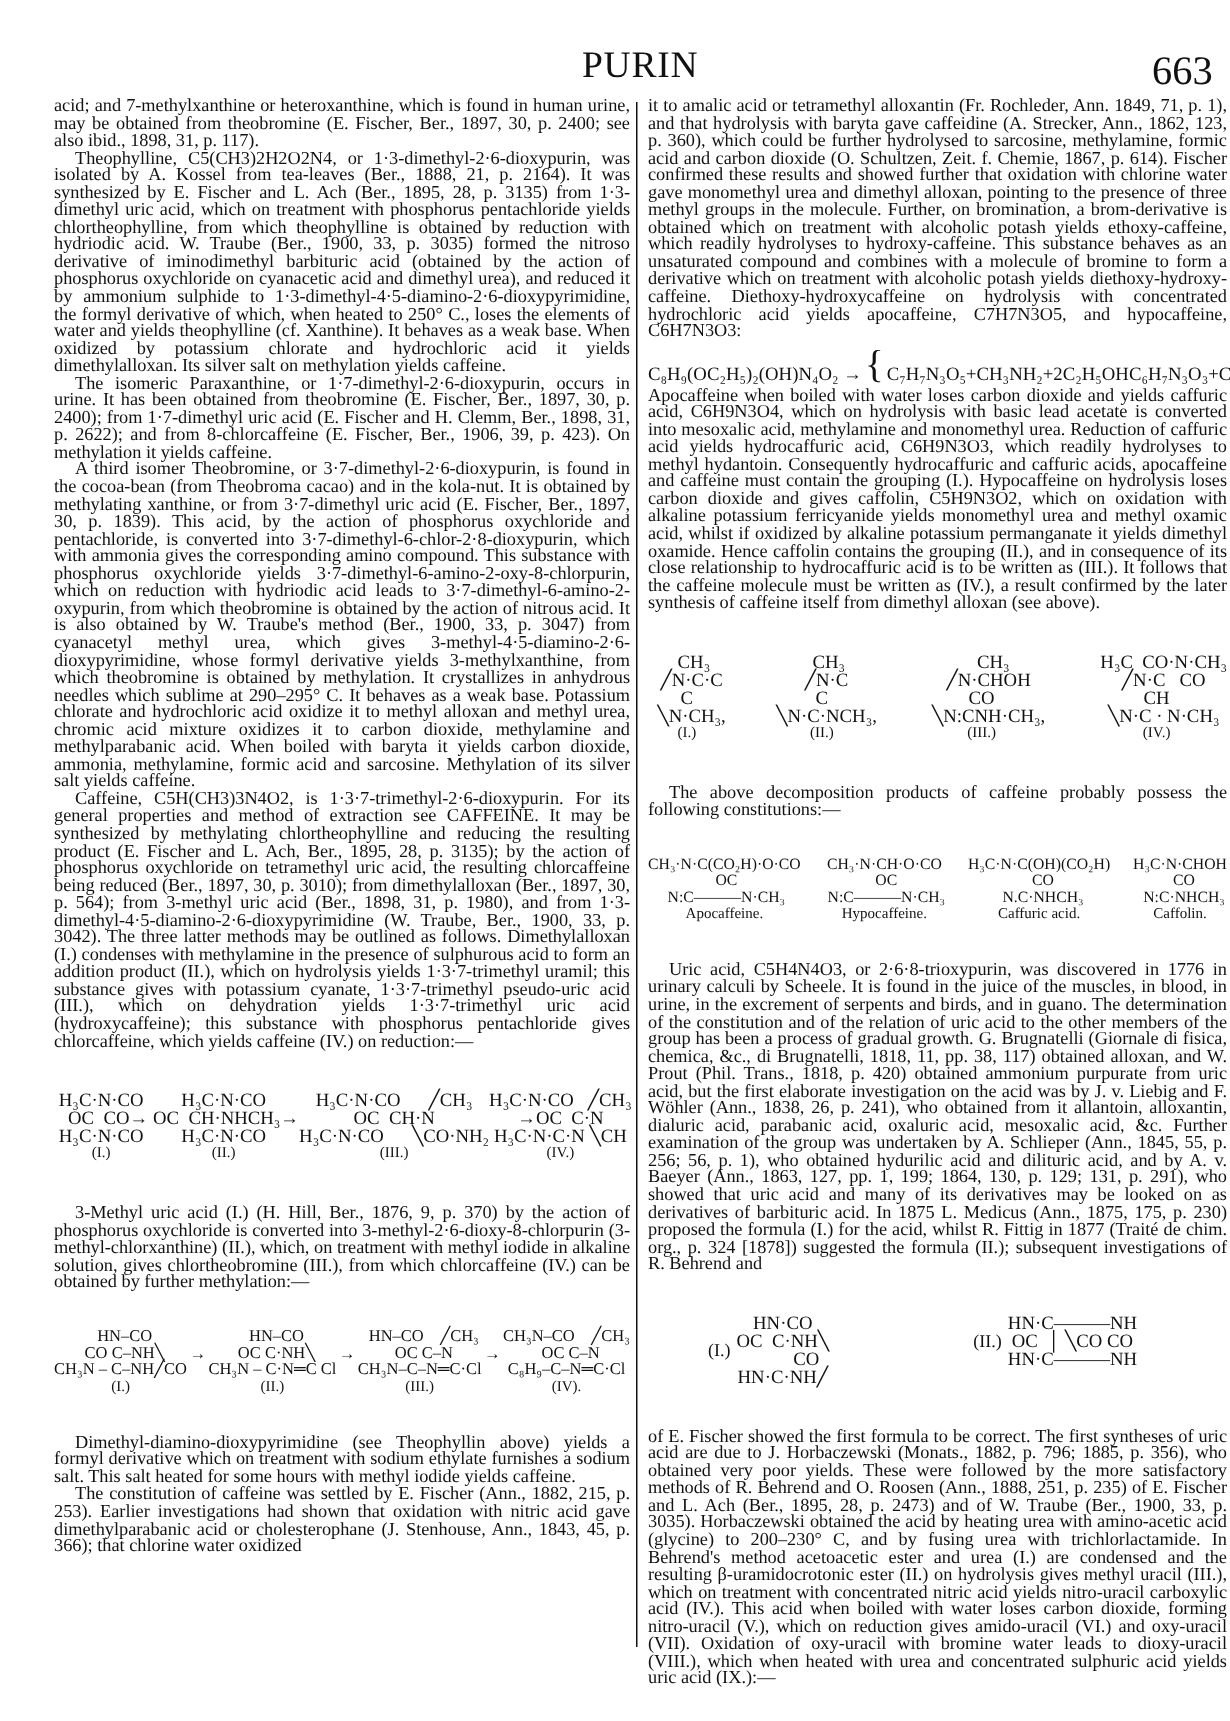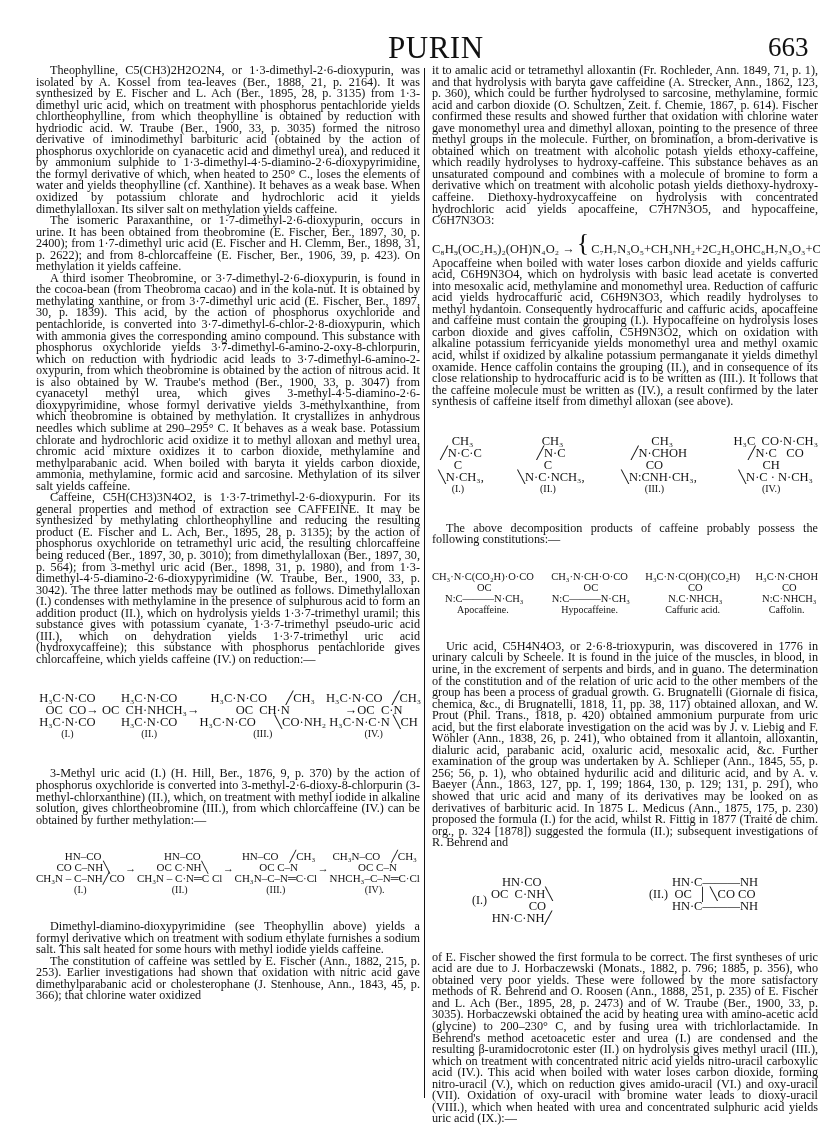--- a/index.html
+++ b/index.html
@@ -1,18 +1,18 @@
 <!DOCTYPE html>
 <html><head>
 <meta charset="utf-8">
 <style>
   html, body { margin:0; padding:0; background:#fff; }
   body { width:820px; height:1147px; position:relative; overflow:hidden;
          font-family:"Liberation Serif","DejaVu Serif",serif; color:#111; }
-  .hdr-title { position:absolute; left:388px; top:30px; font-size:31px; letter-spacing:0.5px; }
+  .hdr-title { position:absolute; left:388px; top:30px; font-size:25px; letter-spacing:0.5px; }
   .hdr-page { position:absolute; left:768px; top:32px; font-size:27px; }
   .col { position:absolute; top:65px; font-size:12.2px; line-height:11.55px; text-align:justify; }
   .col.left { left:36px; width:384px; }
   .col.right { left:432px; width:386px; }
   .divider { position:absolute; left:424px; top:68px; width:1px; height:1030px; background:#111; }
   p { margin:0; text-indent:14px; }
   p.noind { text-indent:0; }
   .chem { font-family:"Liberation Serif","DejaVu Serif",serif; font-size:12.5px; line-height:12px;
           white-space:pre; margin:3px 0 4px 0; text-align:left; }
   .chem .row { display:flex; justify-content:space-between; align-items:flex-start; }
@@ -23,20 +23,21 @@
   .eqn .brace { font-size:26px; line-height:24px; margin:0 2px; }
 </style>
 </head>
 <body>
 
 <div class="hdr-title">PURIN</div>
 <div class="hdr-page">663</div>
 <div class="divider"></div>
 
 <div class="col left">
+  <p class="noind">acid; and 7-methylxanthine or heteroxanthine, which is found in human urine, may be obtained from theobromine (E. Fischer, Ber., 1897, 30, p. 2400; see also ibid., 1898, 31, p. 117).</p>
   <p>Theophylline, C5(CH3)2H2O2N4, or 1·3-dimethyl-2·6-dioxypurin, was isolated by A. Kossel from tea-leaves (Ber., 1888, 21, p. 2164). It was synthesized by E. Fischer and L. Ach (Ber., 1895, 28, p. 3135) from 1·3-dimethyl uric acid, which on treatment with phosphorus pentachloride yields chlortheophylline, from which theophylline is obtained by reduction with hydriodic acid. W. Traube (Ber., 1900, 33, p. 3035) formed the nitroso derivative of iminodimethyl barbituric acid (obtained by the action of phosphorus oxychloride on cyanacetic acid and dimethyl urea), and reduced it by ammonium sulphide to 1·3-dimethyl-4·5-diamino-2·6-dioxypyrimidine, the formyl derivative of which, when heated to 250° C., loses the elements of water and yields theophylline (cf. Xanthine). It behaves as a weak base. When oxidized by potassium chlorate and hydrochloric acid it yields dimethylalloxan. Its silver salt on methylation yields caffeine.</p>
   <p>The isomeric Paraxanthine, or 1·7-dimethyl-2·6-dioxypurin, occurs in urine. It has been obtained from theobromine (E. Fischer, Ber., 1897, 30, p. 2400); from 1·7-dimethyl uric acid (E. Fischer and H. Clemm, Ber., 1898, 31, p. 2622); and from 8-chlorcaffeine (E. Fischer, Ber., 1906, 39, p. 423). On methylation it yields caffeine.</p>
   <p>A third isomer Theobromine, or 3·7-dimethyl-2·6-dioxypurin, is found in the cocoa-bean (from Theobroma cacao) and in the kola-nut. It is obtained by methylating xanthine, or from 3·7-dimethyl uric acid (E. Fischer, Ber., 1897, 30, p. 1839). This acid, by the action of phosphorus oxychloride and pentachloride, is converted into 3·7-dimethyl-6-chlor-2·8-dioxypurin, which with ammonia gives the corresponding amino compound. This substance with phosphorus oxychloride yields 3·7-dimethyl-6-amino-2-oxy-8-chlorpurin, which on reduction with hydriodic acid leads to 3·7-dimethyl-6-amino-2-oxypurin, from which theobromine is obtained by the action of nitrous acid. It is also obtained by W. Traube's method (Ber., 1900, 33, p. 3047) from cyanacetyl methyl urea, which gives 3-methyl-4·5-diamino-2·6-dioxypyrimidine, whose formyl derivative yields 3-methylxanthine, from which theobromine is obtained by methylation. It crystallizes in anhydrous needles which sublime at 290–295° C. It behaves as a weak base. Potassium chlorate and hydrochloric acid oxidize it to methyl alloxan and methyl urea, chromic acid mixture oxidizes it to carbon dioxide, methylamine and methylparabanic acid. When boiled with baryta it yields carbon dioxide, ammonia, methylamine, formic acid and sarcosine. Methylation of its silver salt yields caffeine.</p>
   <p>Caffeine, C5H(CH3)3N4O2, is 1·3·7-trimethyl-2·6-dioxypurin. For its general properties and method of extraction see CAFFEINE. It may be synthesized by methylating chlortheophylline and reducing the resulting product (E. Fischer and L. Ach, Ber., 1895, 28, p. 3135); by the action of phosphorus oxychloride on tetramethyl uric acid, the resulting chlorcaffeine being reduced (Ber., 1897, 30, p. 3010); from dimethylalloxan (Ber., 1897, 30, p. 564); from 3-methyl uric acid (Ber., 1898, 31, p. 1980), and from 1·3-dimethyl-4·5-diamino-2·6-dioxypyrimidine (W. Traube, Ber., 1900, 33, p. 3042). The three latter methods may be outlined as follows. Dimethylalloxan (I.) condenses with methylamine in the presence of sulphurous acid to form an addition product (II.), which on hydrolysis yields 1·3·7-trimethyl uramil; this substance gives with potassium cyanate, 1·3·7-trimethyl pseudo-uric acid (III.), which on dehydration yields 1·3·7-trimethyl uric acid (hydroxycaffeine); this substance with phosphorus pentachloride gives chlorcaffeine, which yields caffeine (IV.) on reduction:—</p>
 
   <div class="chem">
     <div class="row">
       <div><div class="blk">H₃C·N·CO
    OC  CO→
 H₃C·N·CO</div><div class="lab">(I.)</div></div>
@@ -63,21 +64,21 @@
       <div><div class="blk">  HN–CO
   OC C·NH╲
 CH₃N – C·N═C Cl</div><div class="lab">(II.)</div></div>
       <div style="padding-top:12px">→</div>
       <div><div class="blk">  HN–CO    ╱CH₃
   OC C–N
 CH₃N–C–N═C·Cl</div><div class="lab">(III.)</div></div>
       <div style="padding-top:12px">→</div>
       <div><div class="blk">CH₃N–CO    ╱CH₃
   OC C–N
-NHCH₃–C–N═C·Cl</div><div class="lab">(IV).</div></div>
+C₈H₉–C–N═C·Cl</div><div class="lab">(IV).</div></div>
     </div>
   </div>
 
   <p>Dimethyl-diamino-dioxypyrimidine (see Theophyllin above) yields a formyl derivative which on treatment with sodium ethylate furnishes a sodium salt. This salt heated for some hours with methyl iodide yields caffeine.</p>
   <p>The constitution of caffeine was settled by E. Fischer (Ann., 1882, 215, p. 253). Earlier investigations had shown that oxidation with nitric acid gave dimethylparabanic acid or cholesterophane (J. Stenhouse, Ann., 1843, 45, p. 366); that chlorine water oxidized</p>
 </div>
 
 <div class="col right">
   <p class="noind">it to amalic acid or tetramethyl alloxantin (Fr. Rochleder, Ann. 1849, 71, p. 1), and that hydrolysis with baryta gave caffeidine (A. Strecker, Ann., 1862, 123, p. 360), which could be further hydrolysed to sarcosine, methylamine, formic acid and carbon dioxide (O. Schultzen, Zeit. f. Chemie, 1867, p. 614). Fischer confirmed these results and showed further that oxidation with chlorine water gave monomethyl urea and dimethyl alloxan, pointing to the presence of three methyl groups in the molecule. Further, on bromination, a brom-derivative is obtained which on treatment with alcoholic potash yields ethoxy-caffeine, which readily hydrolyses to hydroxy-caffeine. This substance behaves as an unsaturated compound and combines with a molecule of bromine to form a derivative which on treatment with alcoholic potash yields diethoxy-hydroxy-caffeine. Diethoxy-hydroxycaffeine on hydrolysis with concentrated hydrochloric acid yields apocaffeine, C7H7N3O5, and hypocaffeine, C6H7N3O3:</p>
 

